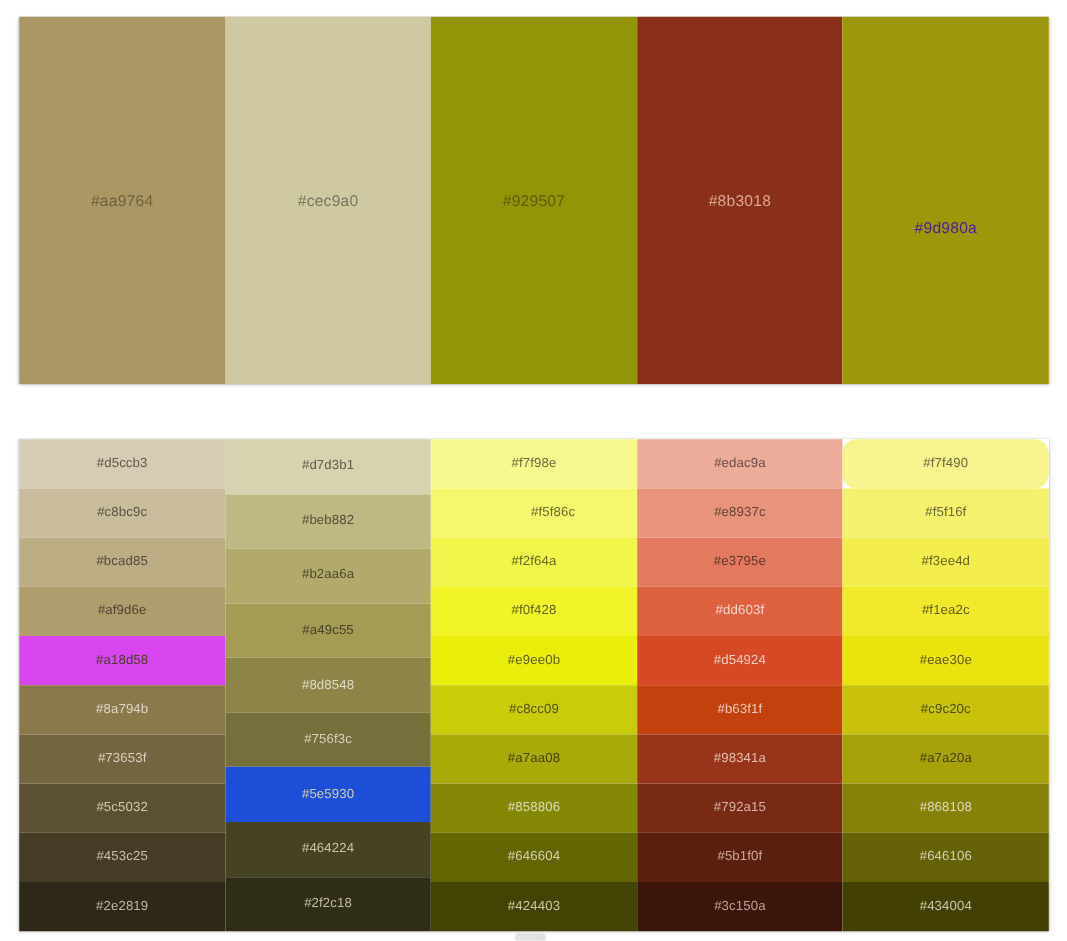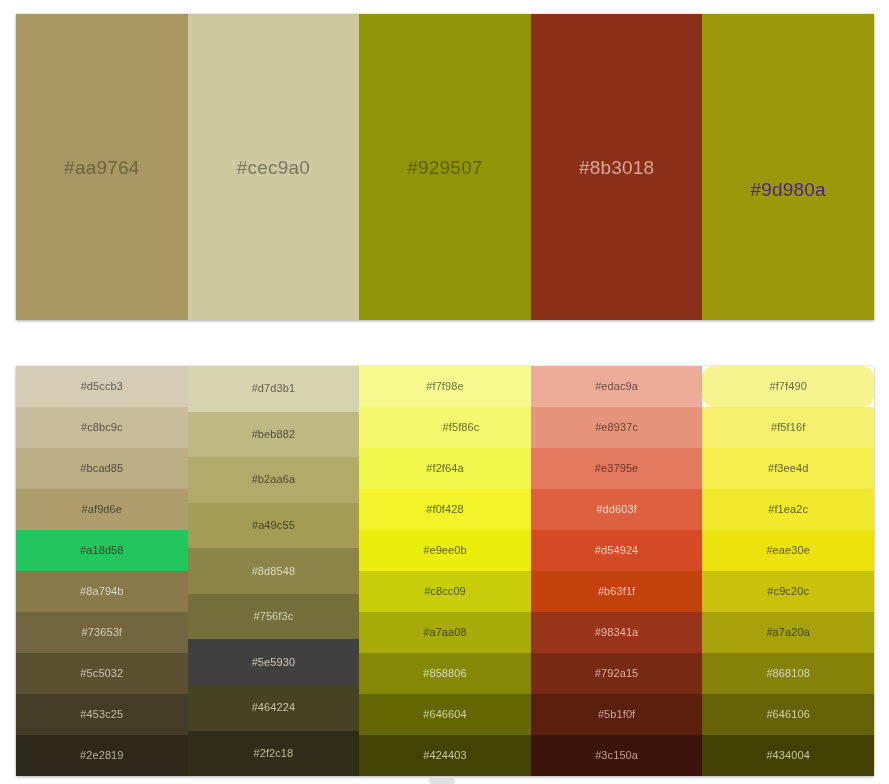--- a/index.html
+++ b/index.html
@@ -20,21 +20,21 @@
     box-shadow: 0 1px 3px rgba(0,0,0,0.30), 0 0 1px rgba(0,0,0,0.22);
   }
   .main-swatch {
     flex: 1 1 0;
     position: relative;
     display: flex;
     align-items: center;
     justify-content: center;
   }
   .main-swatch-label {
-    font-size: 19px;
+    font-size: 13px;
     letter-spacing: 0.2px;
     line-height: 1;
     user-select: text;
   }
 
   
   #shade-grid {
     position: absolute;
     left: 16px; top: 366px;
     width: 858px; height: 410px;
@@ -100,21 +100,21 @@
         </div>
         <div class="shade-cell" style="background: rgb(200, 188, 156);">
           <span class="shade-label" style="color: rgb(88, 83, 68);">#c8bc9c</span>
         </div>
         <div class="shade-cell" style="background: rgb(188, 173, 133);">
           <span class="shade-label" style="color: rgb(82, 75, 58);">#bcad85</span>
         </div>
         <div class="shade-cell" style="background: rgb(175, 157, 110);">
           <span class="shade-label" style="color: rgb(77, 69, 48);">#af9d6e</span>
         </div>
-        <div class="shade-cell" style="background: #22c55e;">
+        <div class="shade-cell" style="background: #d946ef;">
           <span class="shade-label" style="color: rgb(71, 62, 38);">#a18d58</span>
         </div>
         <div class="shade-cell" style="background: rgb(138, 121, 75);">
           <span class="shade-label" style="color: rgb(222, 216, 201);">#8a794b</span>
         </div>
         <div class="shade-cell" style="background: rgb(115, 101, 63);">
           <span class="shade-label" style="color: rgb(214, 207, 189);">#73653f</span>
         </div>
         <div class="shade-cell" style="background: rgb(92, 80, 50);">
           <span class="shade-label" style="color: rgb(207, 199, 179);">#5c5032</span>
@@ -138,21 +138,21 @@
         </div>
         <div class="shade-cell" style="background: rgb(164, 156, 85);">
           <span class="shade-label" style="color: rgb(71, 66, 37);">#a49c55</span>
         </div>
         <div class="shade-cell" style="background: rgb(141, 133, 72);">
           <span class="shade-label" style="color: rgb(222, 219, 200);">#8d8548</span>
         </div>
         <div class="shade-cell" style="background: rgb(117, 111, 60);">
           <span class="shade-label" style="color: rgb(215, 211, 189);">#756f3c</span>
         </div>
-        <div class="shade-cell" style="background: #404040;">
+        <div class="shade-cell" style="background: #1d4ed8;">
           <span class="shade-label" style="color: rgb(207, 203, 179);">#5e5930</span>
         </div>
         <div class="shade-cell" style="background: rgb(70, 66, 36);">
           <span class="shade-label" style="color: rgb(200, 195, 169);">#464224</span>
         </div>
         <div class="shade-cell" style="background: rgb(47, 44, 24);">
           <span class="shade-label" style="color: rgb(192, 187, 159);">#2f2c18</span>
         </div>
       </div>
       <div class="shade-column">

